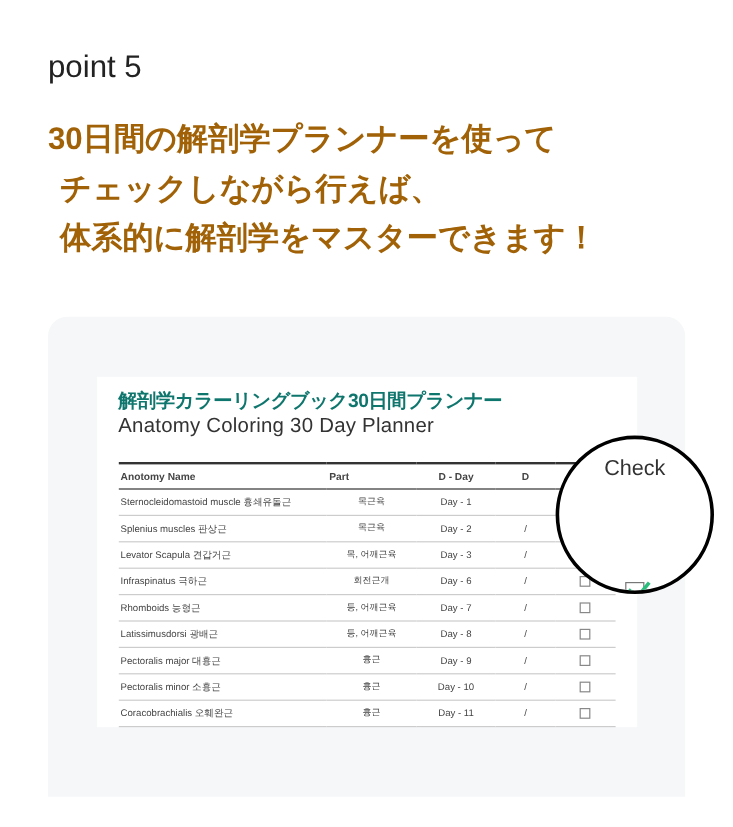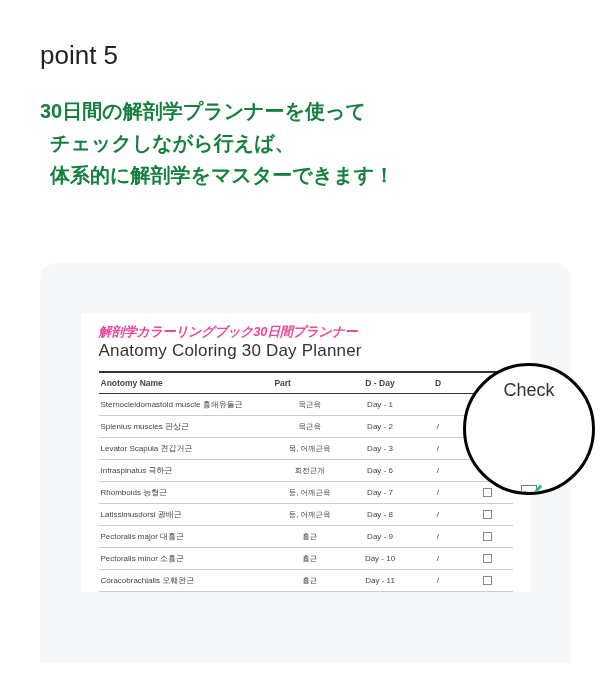--- a/index.html
+++ b/index.html
@@ -19,25 +19,25 @@
       padding: 40px 40px 0 40px;
       position: relative;
     }
     .point-label {
       font-size: 26px;
       font-weight: 400;
       color: #222;
       margin-bottom: 24px;
     }
     .headline {
-      font-size: 20px;
+      font-size: 26px;
       font-weight: 700;
-      color: #15803d;
+      color: #a16207;
       line-height: 1.6;
-      margin-bottom: 72px;
+      margin-bottom: 44px;
     }
     .headline .line2, .headline .line3 {
       padding-left: 10px;
       display: block;
     }
     .headline .line1 { display: block; }
     .preview-area {
       background: #f6f7f8;
       border-radius: 16px 16px 0 0;
       padding: 50px 0 0 0;
@@ -48,33 +48,32 @@
     .planner-sheet {
       background: #fff;
       width: 450px;
       margin: 0 auto;
       padding: 10px 18px 0 18px;
       font-family: "Helvetica Neue", Arial, sans-serif;
       color: #333;
       position: relative;
     }
     .planner-title-jp {
-      font-size: 13px;
+      font-size: 16px;
       font-weight: 700;
-      color: #ec4899;
+      color: #0f766e;
       letter-spacing: -0.3px;
       margin-bottom: 0px;
-      font-style: italic;
     }
     .planner-title-en {
       font-size: 17px;
       font-weight: 300;
       color: #333;
       letter-spacing: 0.2px;
-      margin-bottom: 10px;
+      margin-bottom: 20px;
       font-family: "Helvetica Neue", Arial, sans-serif;
     }
     .planner-table {
       width: 100%;
       border-collapse: collapse;
       font-size: 8px;
       color: #444;
     }
     .planner-table thead th {
       text-align: left;

